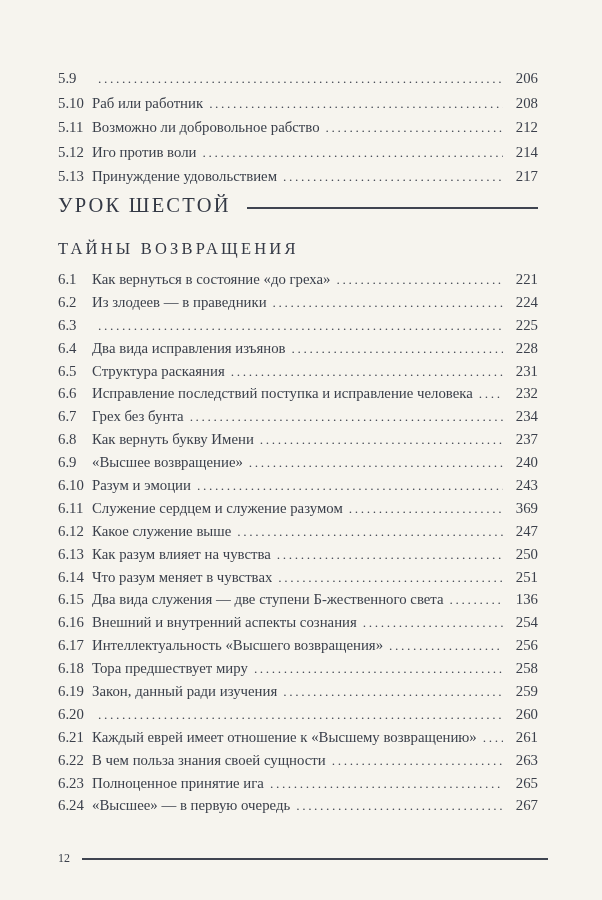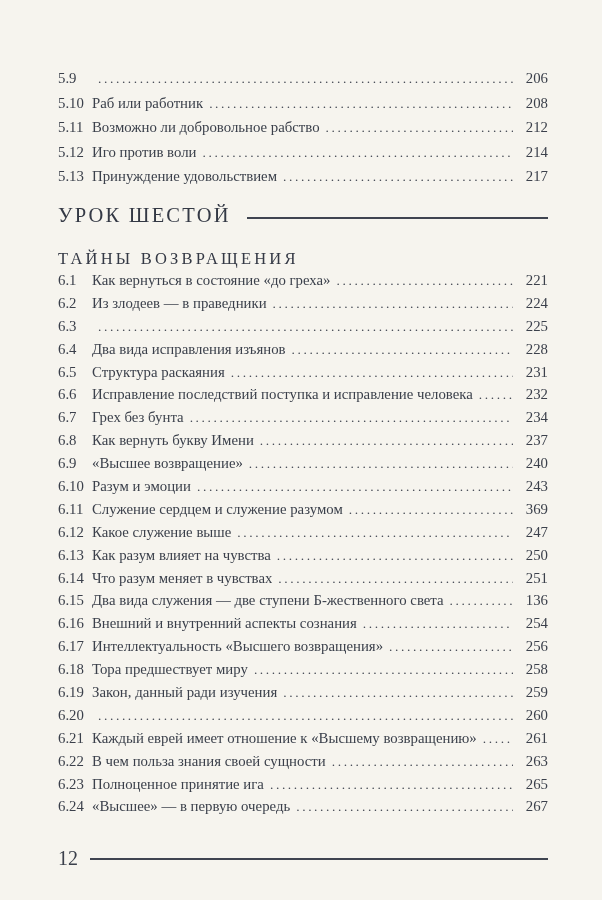--- a/index.html
+++ b/index.html
@@ -10,21 +10,21 @@
     margin: 0 auto;
     background: #f6f4ee;
     color: #3b404b;
     font-family: "Liberation Serif", "DejaVu Serif", serif;
     overflow: hidden;
     box-sizing: border-box;
   }
   .content {
     position: absolute;
     left: 58px;
-    right: 54px;
+    right: 64px;
     top: 66px;
   }
   .toc-list { }
   .toc-row {
     display: flex;
     align-items: baseline;
     height: 24.6px;
     line-height: 24.6px;
     font-size: 14.8px;
   }
@@ -42,21 +42,21 @@
     margin: 0 5px 0 6px;
     font-size: 13.5px;
     letter-spacing: 2.6px;
     color: #474c56;
   }
   .pagenum { flex: none; min-width: 30px; text-align: right; }
 
   .heading-row {
     display: flex;
     align-items: center;
-    margin-top: 15px;
+    margin-top: 5px;
     height: 24px;
   }
   .heading {
     font-size: 20.5px;
     letter-spacing: 2.2px;
     color: #343945;
     white-space: nowrap;
   }
   .heading-rule {
     flex: 1;
@@ -67,31 +67,31 @@
   }
   .subheading {
     font-size: 16.5px;
     letter-spacing: 3.2px;
     color: #343945;
     margin-top: 21px;
     height: 20px;
     line-height: 20px;
     white-space: nowrap;
   }
-  .s6-list { margin-top: 0; }
+  .s6-list { margin-top: 9px; }
 
   .footer {
     position: absolute;
     left: 58px;
     right: 54px;
     top: 846px;
     height: 24px;
     display: flex;
     align-items: center;
-    font-size: 20px;
+    font-size: 12px;
     color: #3b404b;
   }
   .footer-rule {
     flex: 1;
     border-top: 2px solid #3f4450;
     margin-left: 12px;
     position: relative;
     top: 1px;
   }
 </style>

